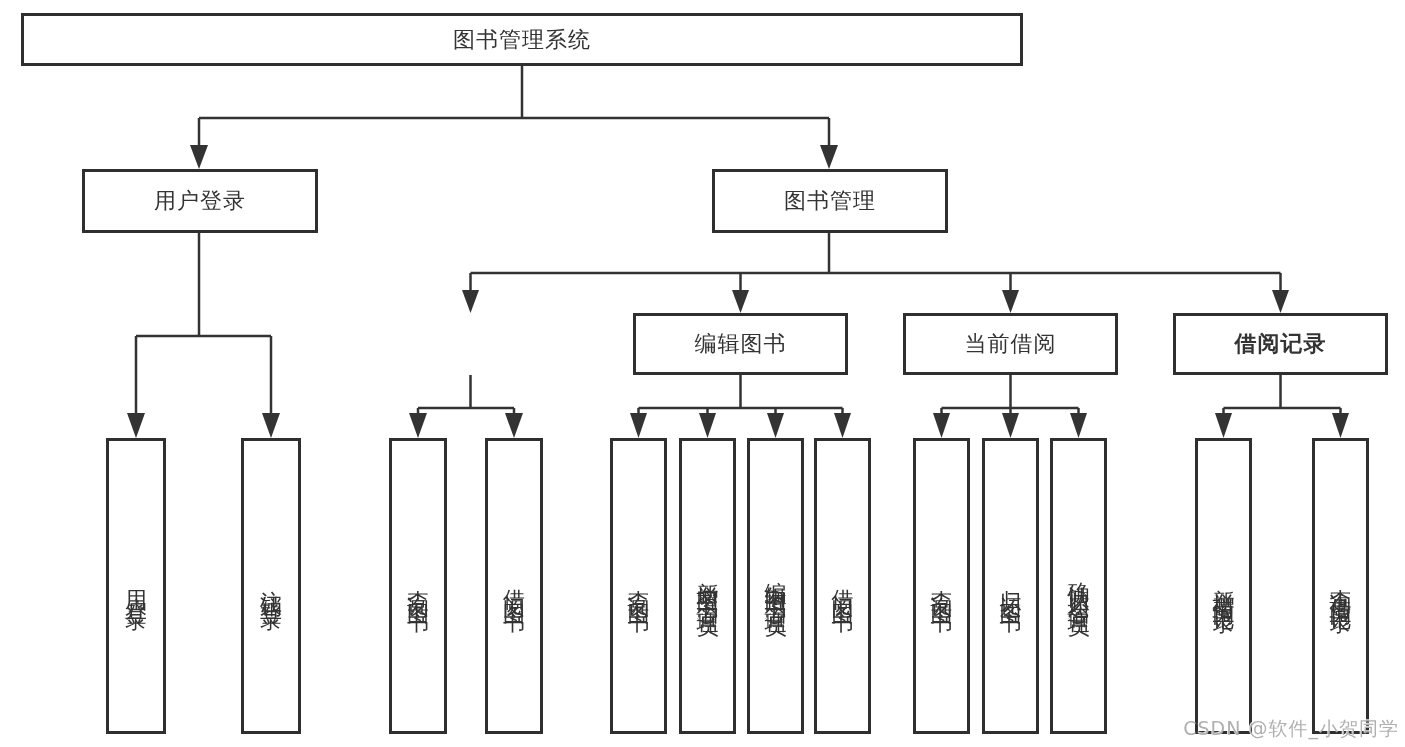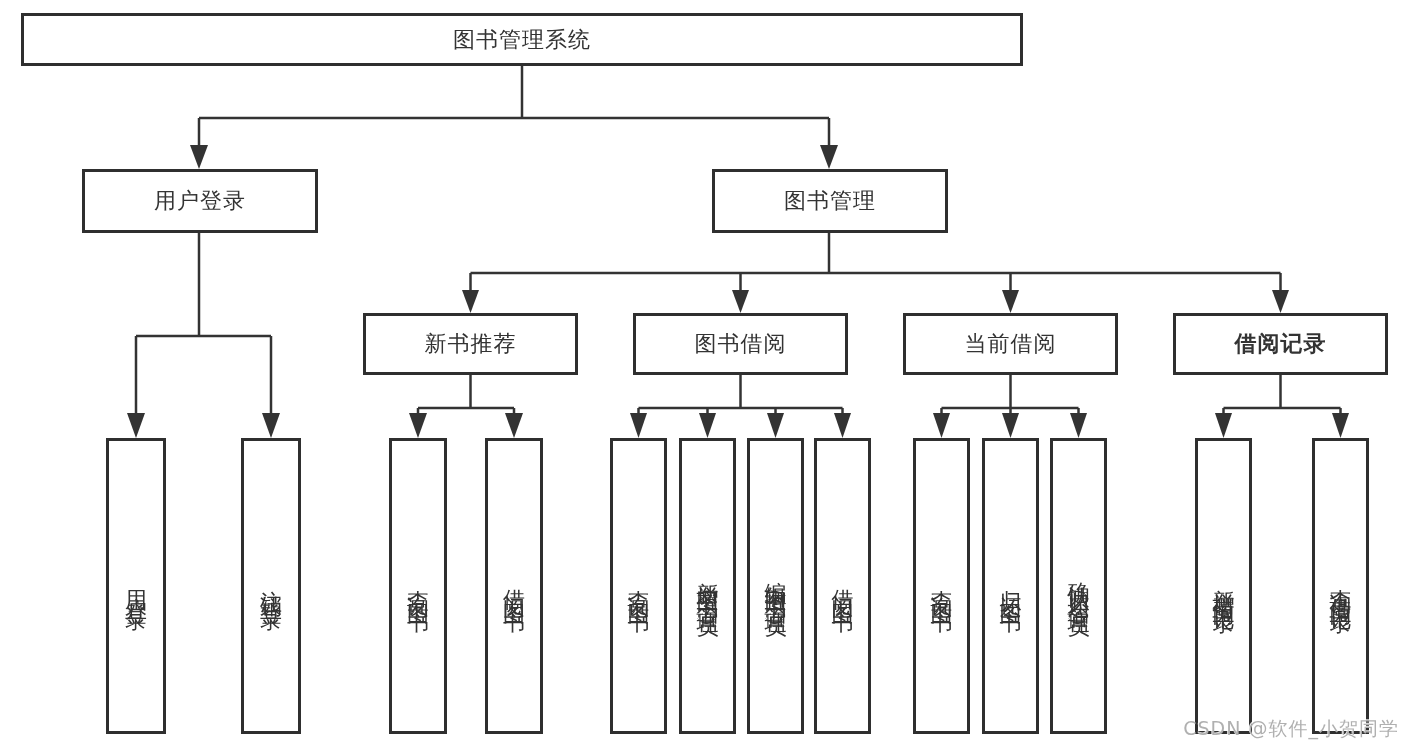--- a/index.html
+++ b/index.html
@@ -139,25 +139,22 @@
     <span>图书管理系统</span>
   </div>
 
   <div class="node node-h" style="left:82px; top:169px; width:236px; height:64px;">
     <span>用户登录</span>
   </div>
   <div class="node node-h" style="left:712px; top:169px; width:236px; height:64px;align-items:center;">
     <span>图书管理</span>
   </div>
 
-  <div class="node node-h" style="left:363px; top:313px; width:215px; height:62px;">
-    <span>新书推荐</span>
-  </div>
   <div class="node node-h" style="left:633px; top:313px; width:215px; height:62px;">
-    <span>图书借阅</span>
+    <span>编辑图书</span>
   </div>
   <div class="node node-h" style="left:903px; top:313px; width:215px; height:62px;">
     <span>当前借阅</span>
   </div>
   <div class="node node-h" style="left:1173px; top:313px; width:215px; height:62px;font-weight:bold;">
     <span>借阅记录</span>
   </div>
 
   <div class="node node-v" style="left:106px; top:438px; width:60px; height:296px;">
     <span>用户登录</span>

